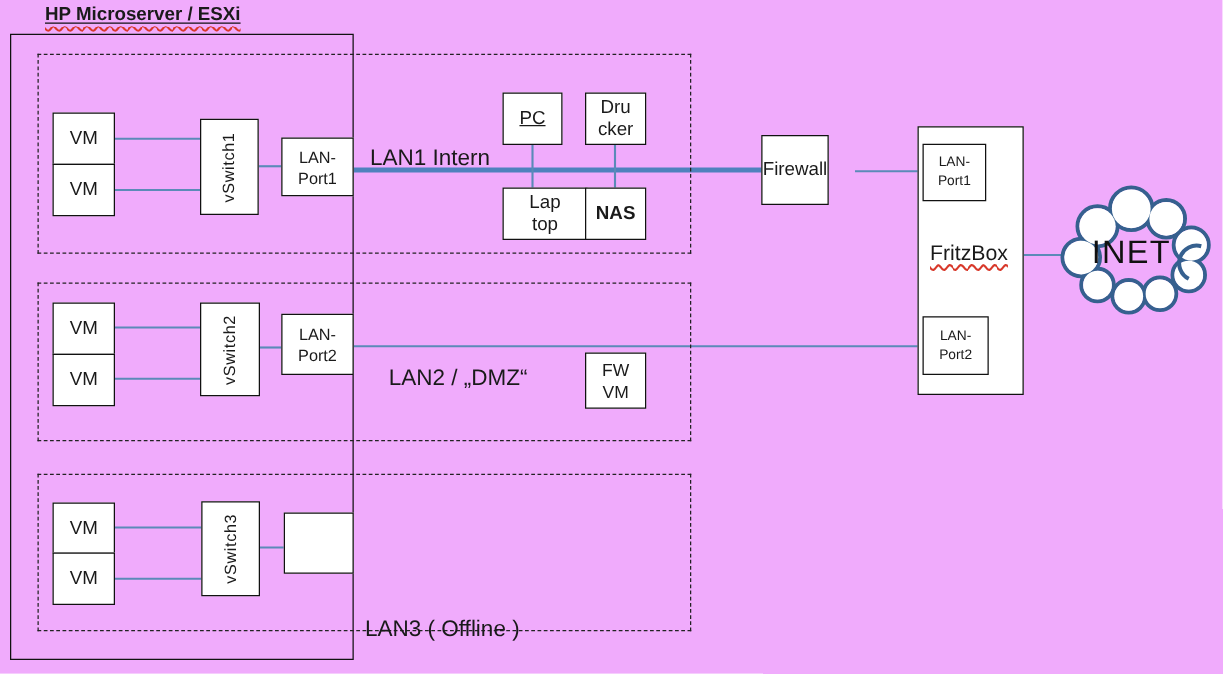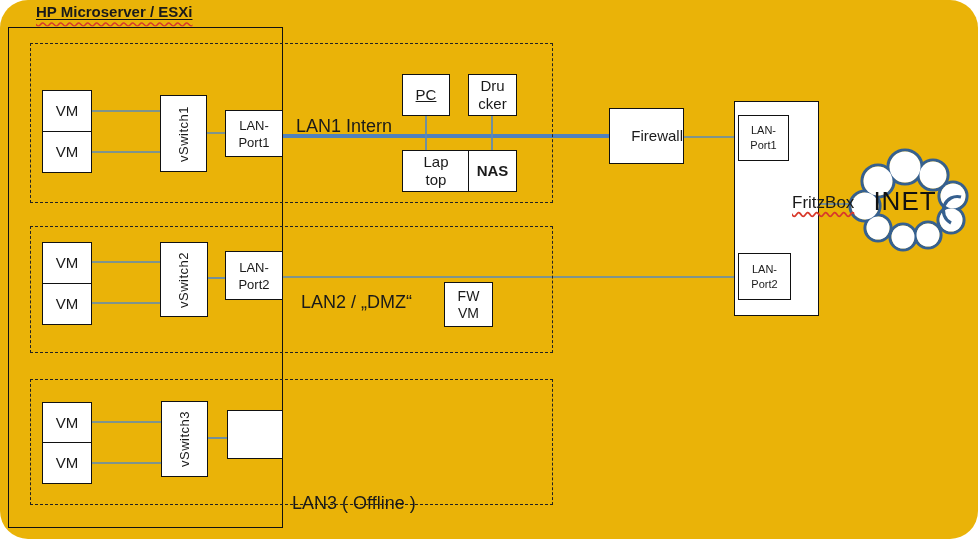--- a/index.html
+++ b/index.html
@@ -1,18 +1,18 @@
 <!DOCTYPE html>
 <html><head>
 <meta charset="utf-8">
 <style>
   html,body{margin:0;padding:0;background:#fff;}
   .canvas{
-    position:relative;width:978px;height:539px;background:#eab308;overflow:hidden;
-    font-family:"Liberation Sans",sans-serif;color:#1a1a1a;border-radius:28px;
+    position:relative;width:978px;height:539px;background:#f0abfc;overflow:hidden;
+    font-family:"Liberation Sans",sans-serif;color:#1a1a1a;
   }
   .wires{position:absolute;left:0;top:0;width:978px;height:539px;z-index:0;}
   .box{
     position:absolute;border:1.5px solid #111;background:#fff;z-index:2;
     display:flex;align-items:center;justify-content:center;text-align:center;
     font-size:15px;line-height:18px;box-sizing:border-box;
   }
   .container-solid{
     position:absolute;border:1.8px solid #111;background:transparent;z-index:1;
     box-sizing:border-box;
@@ -110,21 +110,21 @@
     </div>
   <div class="box" style="left:42px;top:442px;width:50px;height:42px;">
       <span>VM</span>
     </div>
   <div class="box vtext" style="left:161px;top:401px;width:47px;height:76px;">
       <span>vSwitch3</span>
     </div>
   <div class="box" style="left:227px;top:410px;width:56px;height:49px;"></div>
 
   <div class="lbl" style="left:296px;top:116px;">LAN1 Intern</div>
-  <div class="lbl" style="left:301px;top:292px;">LAN2 / „DMZ“</div>
+  <div class="lbl" style="left:311px;top:292px;">LAN2 / „DMZ“</div>
   <div class="lbl" style="left:292px;top:446px;margin-top:47px;">LAN3 ( Offline )</div>
 
   <div class="box" style="left:402px;top:74px;width:48px;height:42px;text-decoration:underline;">
       <span>PC</span>
     </div>
   <div class="box twoline" style="left:468px;top:74px;width:49px;height:42px;">
     <div>
       <div>Dru</div>
       <div>cker</div>
     </div>
@@ -132,45 +132,45 @@
   <div class="box twoline" style="left:402px;top:150px;width:68px;height:42px;">
     <div>
       <div>Lap</div>
       <div>top</div>
     </div>
   </div>
   <div class="box" style="left:468px;top:150px;width:49px;height:42px;font-weight:bold;">
       <span>NAS</span>
     </div>
 
-  <div class="box twoline" style="left:444px;top:282px;width:49px;height:45px;font-size:14px;line-height:17px;">
+  <div class="box twoline" style="left:468px;top:282px;width:49px;height:45px;font-size:14px;line-height:17px;">
     <div>
       <div>FW</div>
       <div>VM</div>
     </div>
   </div>
 
-  <div class="box" style="left:609px;top:108px;width:75px;height:56px;justify-content:flex-end;">
+  <div class="box" style="left:609px;top:108px;width:54px;height:56px;">
       <span>Firewall</span>
     </div>
 
   <div class="box" style="left:734px;top:101px;width:85px;height:215px;background:#fff;"></div>
   <div class="box fbport twoline" style="left:738px;top:115px;width:51px;height:46px;">
     <div>
       <div>LAN-</div>
       <div>Port1</div>
     </div>
   </div>
   <div class="box fbport twoline" style="left:738px;top:253px;width:53px;height:47px;">
     <div>
       <div>LAN-</div>
       <div>Port2</div>
     </div>
   </div>
-  <div class="lbl fritzbox-label spell" style="left:744px;top:193px;margin-left:48px;">FritzBox</div>
+  <div class="lbl fritzbox-label spell" style="left:744px;top:193px;">FritzBox</div>
 
   <svg class="cloud" width="130" height="118" viewBox="0 0 130 118">
     <g class="cloud-stroke">
       <circle cx="17" cy="62" r="15"></circle>
       <circle cx="30" cy="37" r="16"></circle>
       <circle cx="57" cy="23" r="17"></circle>
       <circle cx="85" cy="31" r="15"></circle>
       <circle cx="105" cy="52" r="14"></circle>
       <circle cx="103" cy="76" r="13"></circle>
       <circle cx="80" cy="91" r="13"></circle>

